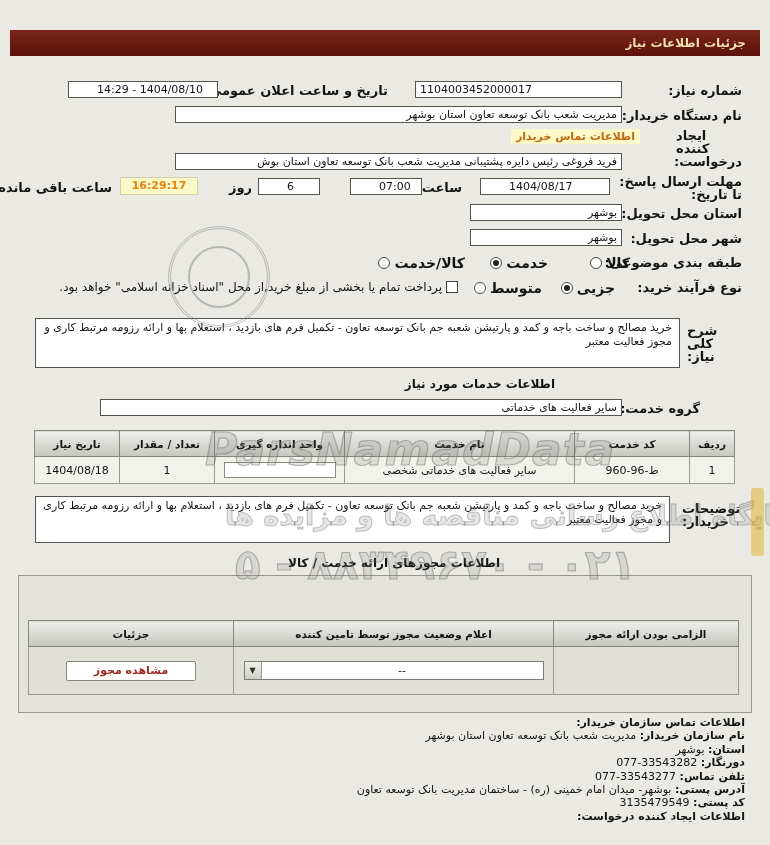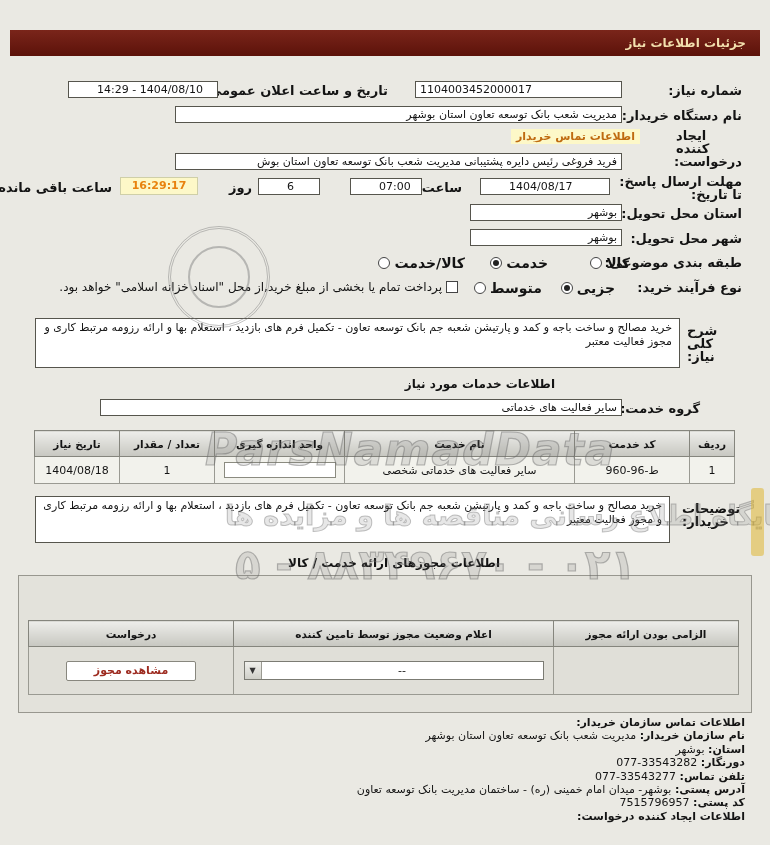--- a/index.html
+++ b/index.html
@@ -208,21 +208,21 @@
   <table class="tbl permits" style="right:12px;top:44px;width:710px">
     <colgroup>
         <col style="width:185px">
         <col style="width:320px">
         <col style="width:205px">
       </colgroup>
     <thead>
       <tr>
         <th>الزامی بودن ارائه مجوز</th>
         <th>اعلام وضعیت مجوز توسط تامین کننده</th>
-        <th>درخواست</th>
+        <th>جزئیات</th>
       </tr>
     </thead>
     <tbody>
       <tr>
         <td></td>
         <td>
           <div class="select">
             <span class="sel-val">--</span>
             <span class="sel-arrow">▼</span>
           </div>
@@ -235,21 +235,21 @@
   </table>
 </div>
 
 <div class="contact" style="right:25px;top:716px">
   <div><span class="b">اطلاعات تماس سازمان خریدار:</span></div>
   <div><span class="b">نام سازمان خریدار:</span> <span>مدیریت شعب بانک توسعه تعاون استان بوشهر</span></div>
   <div><span class="b">استان:</span> <span>بوشهر</span></div>
   <div><span class="b">دورنگار:</span> <span>33543282-077</span></div>
   <div><span class="b">تلفن تماس:</span> <span>33543277-077</span></div>
   <div><span class="b">آدرس پستی:</span> <span>بوشهر- میدان امام خمینی (ره) - ساختمان مدیریت بانک توسعه تعاون</span></div>
-  <div><span class="b">کد پستی:</span> <span>7515796957</span></div>
+  <div><span class="b">کد پستی:</span> <span>3135479549</span></div>
   <div><span class="b">اطلاعات ایجاد کننده درخواست:</span></div>
 </div>
 
 <div class="wm">
   <div class="wm-stamp"></div>
   <div class="wm-brand">ParsNamadData</div>
   <div class="wm-slogan">اولین پایگاه اطلاع رسانی مناقصه ها و مزایده ها</div>
   <div class="wm-phone">۰۲۱ - ۸۸۳۴۹۶۷۰ - ۵</div>
   <div class="wm-ribbon"></div>
 </div>

